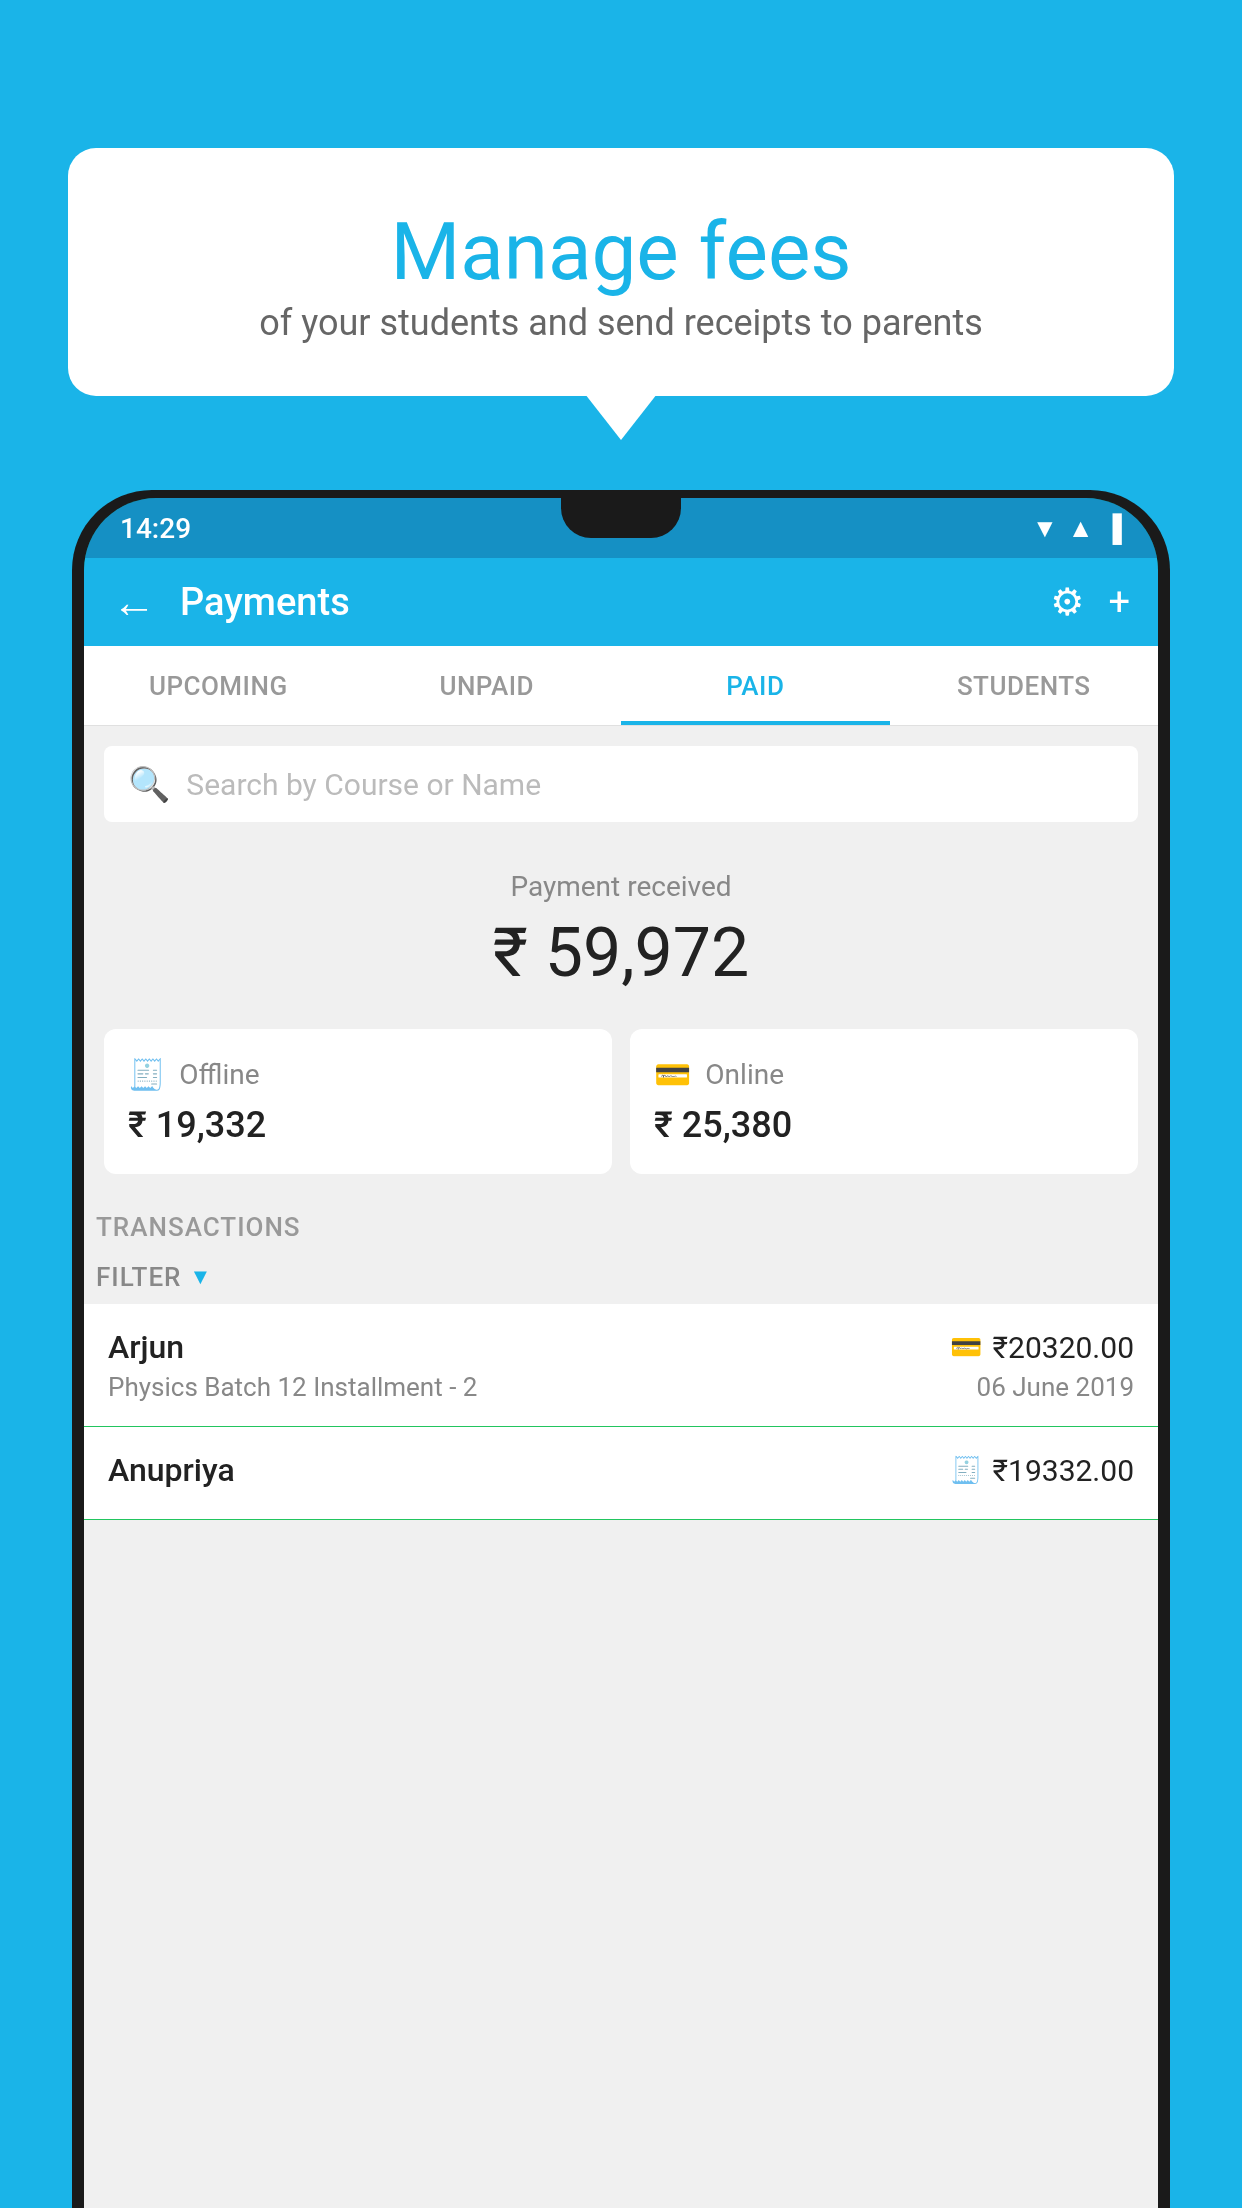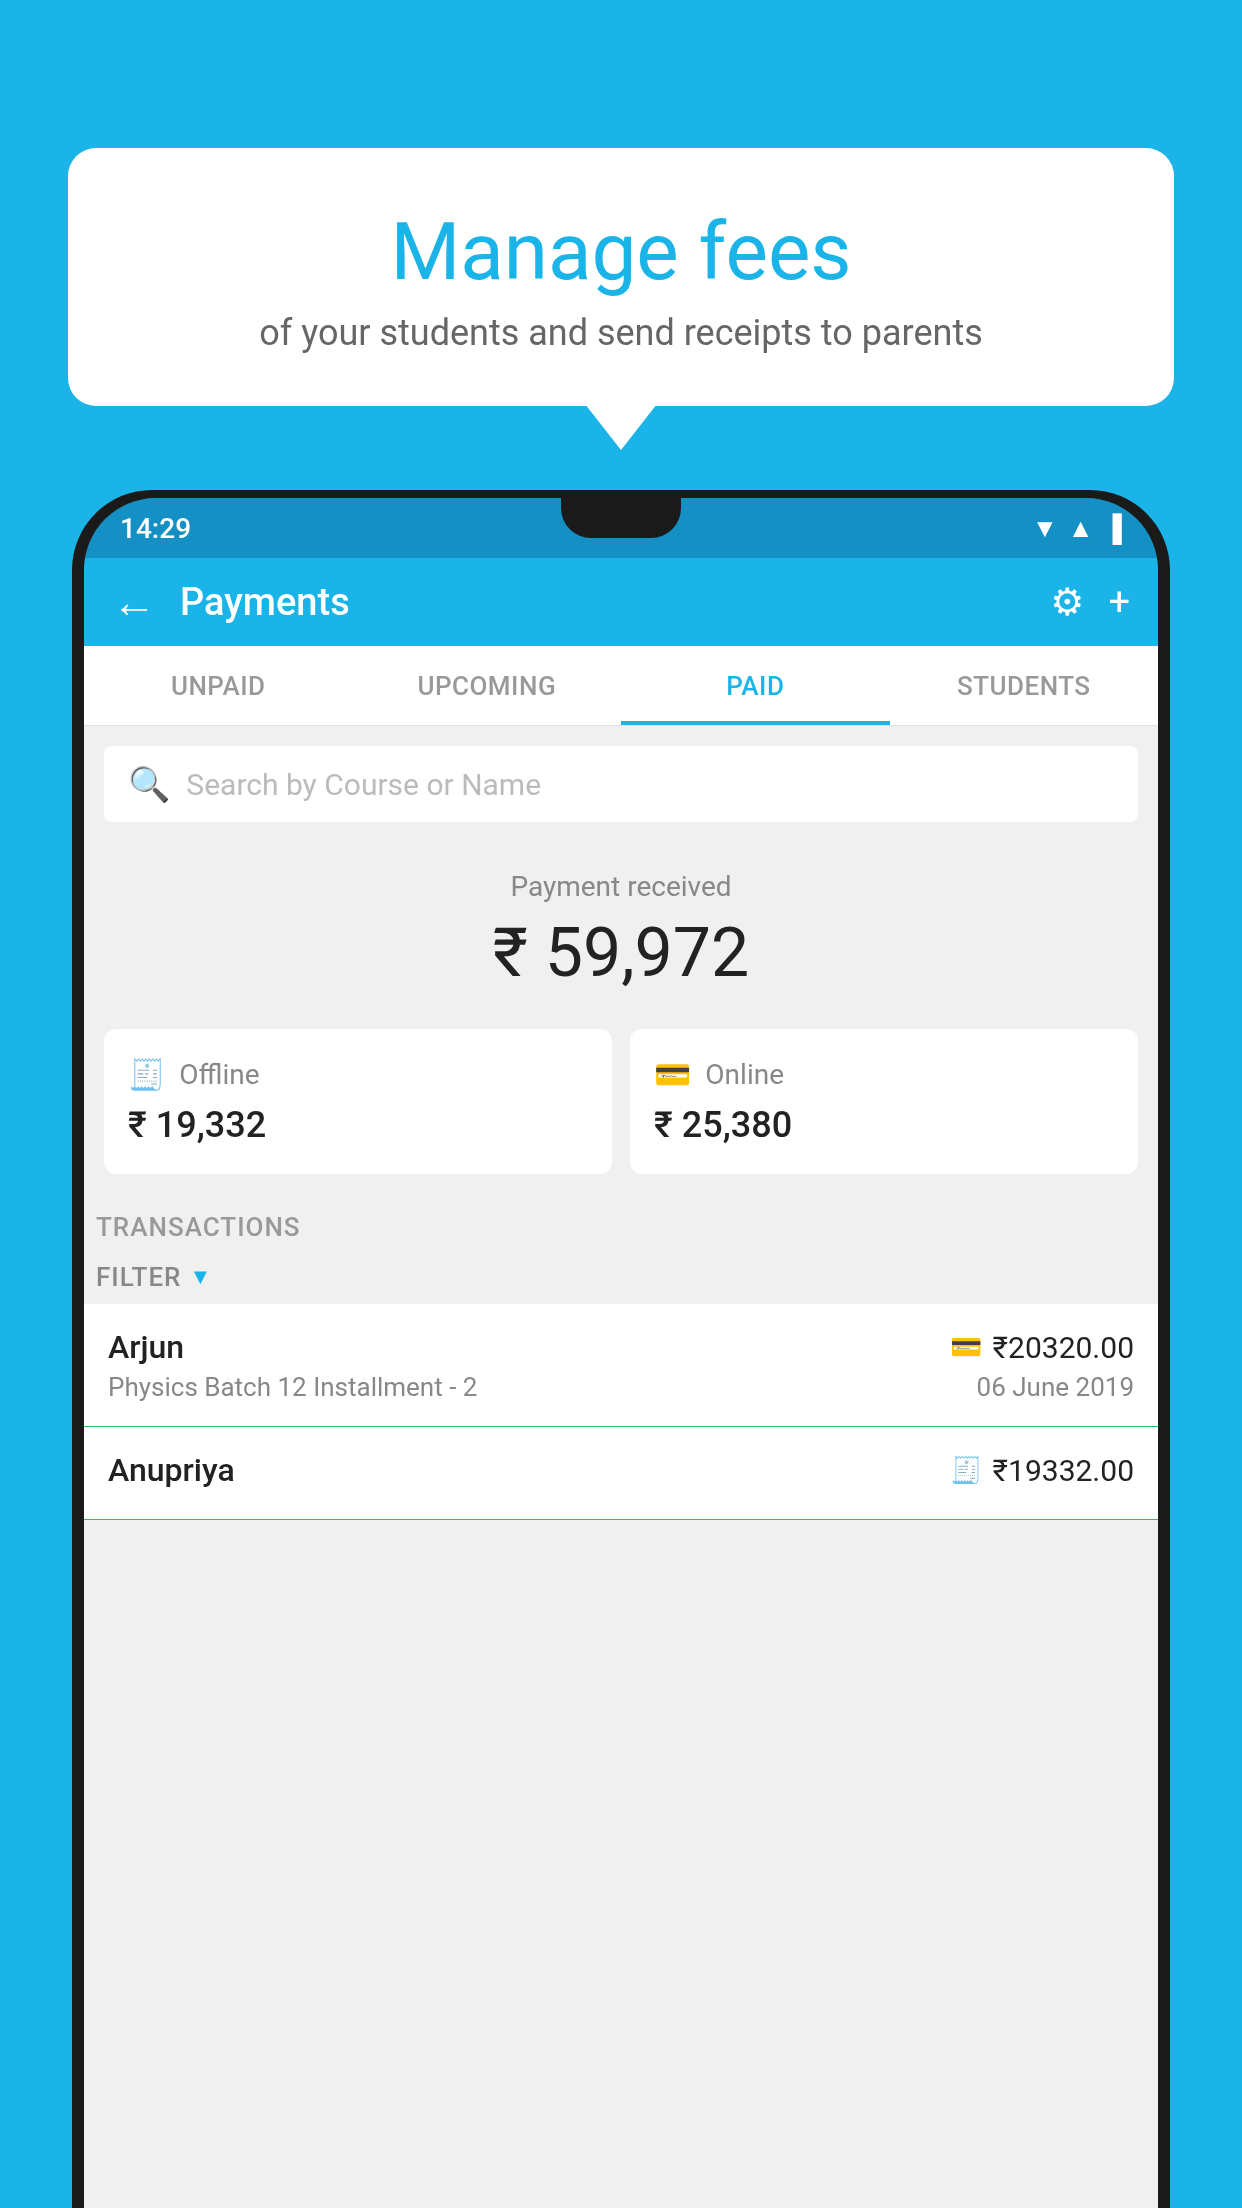--- a/index.html
+++ b/index.html
@@ -34,21 +34,21 @@
       height: 0;
       border-left: 36px solid transparent;
       border-right: 36px solid transparent;
       border-top: 46px solid white;
     }
     .speech-bubble-title {
       font-size: 80px;
       font-weight: 400;
       color: #1ab4e8;
       line-height: 1.1;
-      margin-bottom: 16px;
+      margin-bottom: 6px;
     }
     .speech-bubble-subtitle {
       font-size: 36px;
       color: #666;
       font-weight: 400;
     }
 
     
     .phone-frame {
       position: absolute;
@@ -356,24 +356,24 @@
       <div class="header-actions">
         <span class="gear-btn">⚙</span>
         <span class="plus-btn">+</span>
       </div>
     </div>
 
     <div class="content-area">
 
       <div class="tab-bar">
         <div class="tab-item">
+          <span>UPCOMING</span>
+        </div>
+        <div class="tab-item">
           <span>UNPAID</span>
-        </div>
-        <div class="tab-item">
-          <span>UPCOMING</span>
         </div>
         <div class="tab-item active">
           <span>PAID</span>
         </div>
         <div class="tab-item">
           <span>STUDENTS</span>
         </div>
       </div>
 
       <div class="search-bar-wrap">

